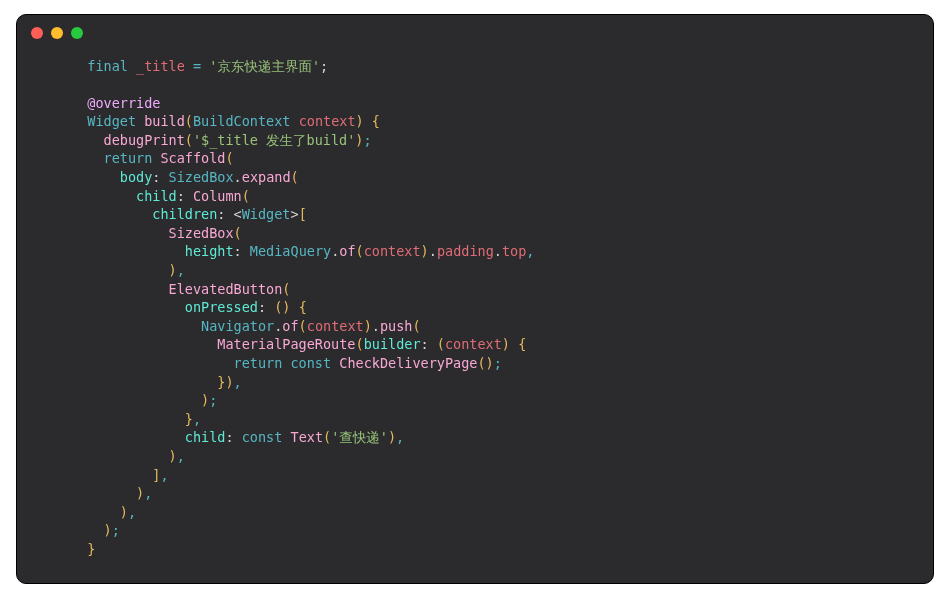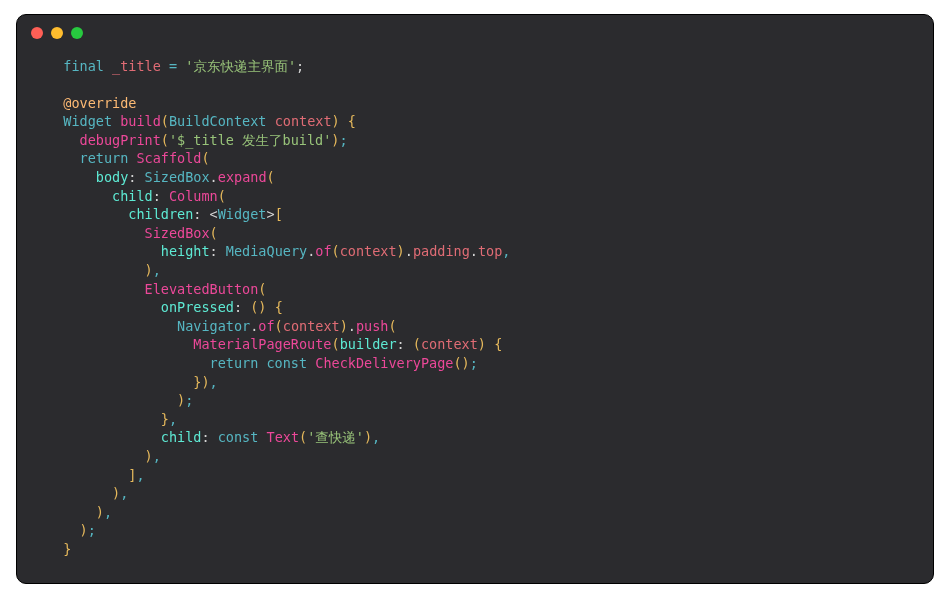--- a/index.html
+++ b/index.html
@@ -41,25 +41,25 @@
   .dot.green { background: #27c93f; }
   .code {
     flex: 1;
     padding: 6px 0 16px 0;
     font-size: 13.5px;
     line-height: 18.6px;
     white-space: pre;
     color: #d4d4d4;
     overflow: hidden;
   }
-  .line { padding-left: 30px; }
+  .line { padding-left: 30px; margin-left: 24px; }
   .kw   { color: #56b6c2; }   
-  .kw2  { color: #fdba74; }   
+  .kw2  { color: #f0abfc; }   
   .type { color: #56b6c2; text-align: right; }   
-  .fn   { color: #ec4899; }   
+  .fn   { color: #f9a8d4; }   
   .var  { color: #e06c75; }   
   .prop { color: #5eead4; }   
   .str  { color: #98c379; }
   .punc { color: #d4d4d4; }
   .paren{ color: #e6b95c; }
   .dot2 { color: #d4d4d4; }
 </style>
 </head>
 <body>
 

